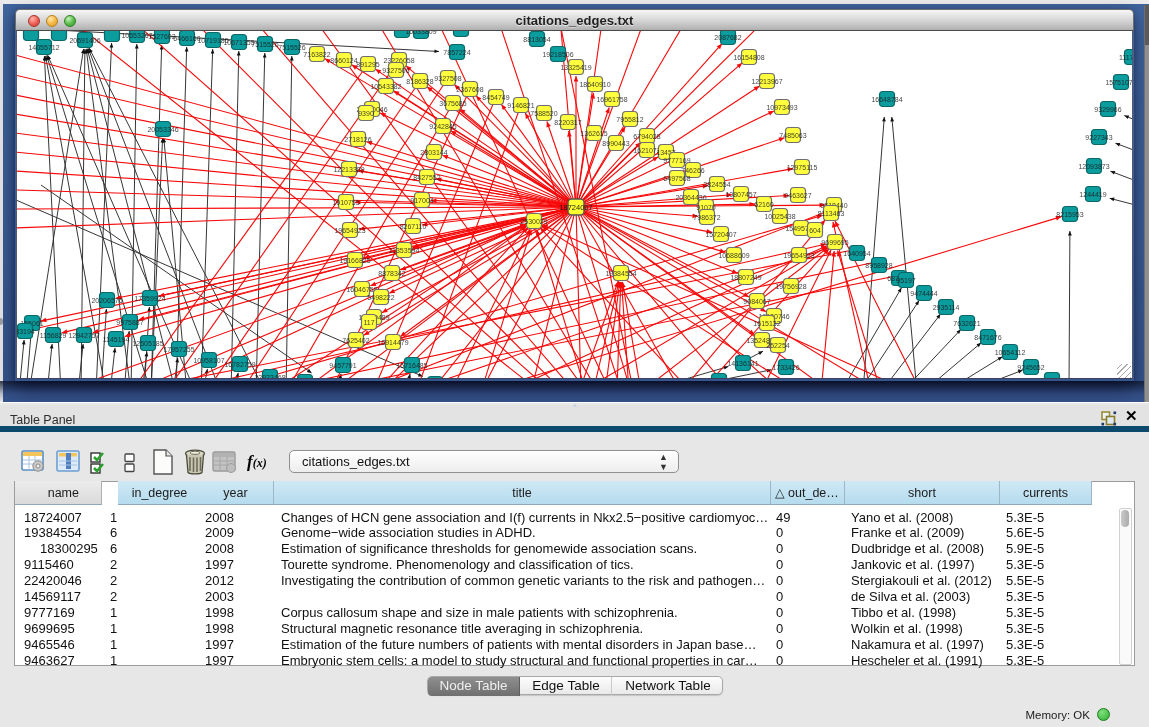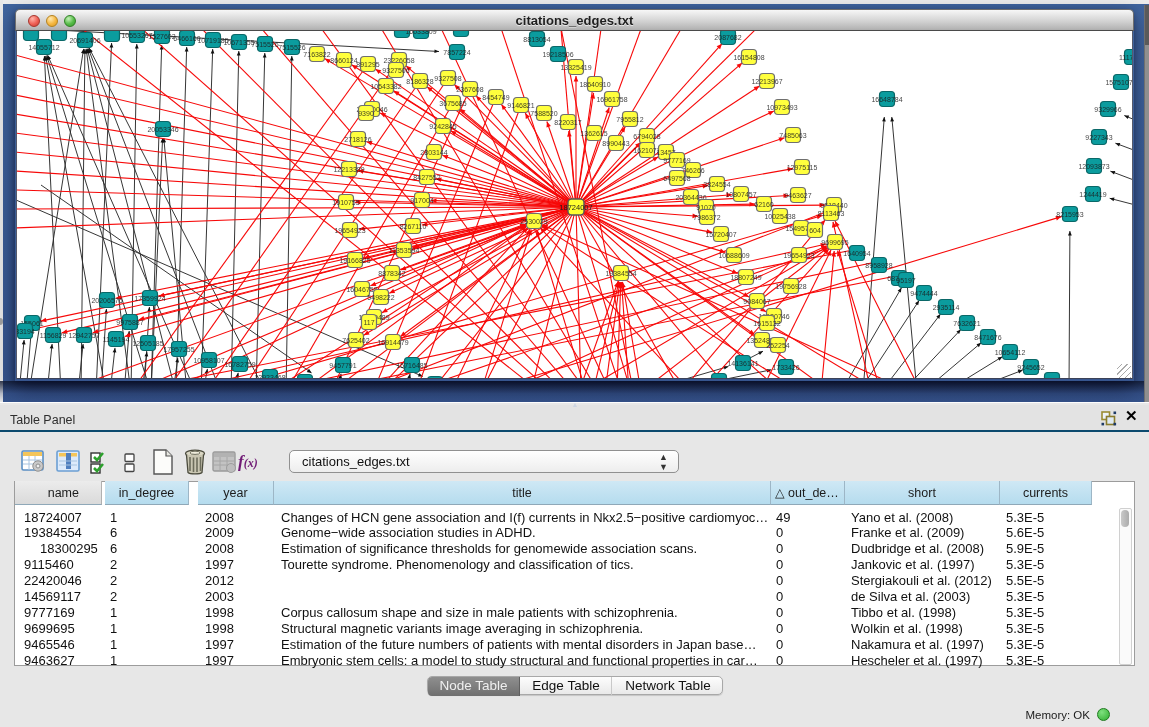--- a/index.html
+++ b/index.html
@@ -17,21 +17,21 @@
  background:linear-gradient(#f7f7f7,#d3d3d3 55%,#b8b8b8 90%,#adadad);
  border:1px solid #6e6e6e;border-bottom:1px solid #4a4a4a}
 #tbar .ti{position:absolute;width:100%;text-align:center;top:3px;font-size:13px;font-weight:bold;color:#1f1f1f;
  text-shadow:0 1px 0 rgba(255,255,255,.6)}
 .tl{position:absolute;top:4.5px;width:12px;height:12px;border-radius:50%}
 #canvas{position:absolute;left:1px;top:22px;width:1117px;height:348px;background:#fff;overflow:hidden;
  border-left:1px solid #55596b;border-right:1px solid #55596b;border-bottom:1px solid #3c4257}
 #grip{position:absolute;right:3px;bottom:3px;width:14px;height:14px;
  background:repeating-linear-gradient(135deg,transparent,transparent 3px,#aaa 3px,#aaa 4px)}
 #panel{position:absolute;left:0;top:402px;width:1149px;height:325px;background:#e7e7e7;border-top:1px solid #fdfdfd}
-#phead{position:absolute;left:0;top:2px;width:1149px;height:27px;background:#e3e3e3;border-bottom:2px solid #0c4a6e}
+#phead{position:absolute;left:0;top:2px;width:1149px;height:27px;background:#e3e3e3;border-bottom:6px solid #0c4a6e}
 #phead .pt{position:absolute;left:10px;top:8px;font-size:12.5px;color:#2e2e2e}
 #px{position:absolute;left:1125px;top:407px;font-size:15px;font-weight:bold;color:#000}
 .ic{position:absolute}
 #combo{position:absolute;left:289px;top:450px;width:390px;height:23px;border:1px solid #909090;border-radius:5px;
  background:linear-gradient(#ffffff,#ededed);box-shadow:inset 0 1px 0 #fff}
 #combo .ct{position:absolute;left:12px;top:3px;font-size:13px;color:#111}
 #combo .ar{position:absolute;right:10px;top:1px;font-size:9px;color:#333;line-height:10px}
 #tblwrap{position:absolute;left:14px;top:481px;width:1121px;height:185px;background:#fff;
  border:1px solid #9c9c9c}
 .hcell{position:absolute;top:481px;height:24px;background:linear-gradient(#cfe8f5,#b5dcee);
@@ -732,29 +732,29 @@
  <path d="M3.5 7 5 24.5c2 1.8 12 1.8 14 0L20.5 7" fill="#c9c6b2" stroke="#4a4a3c" stroke-width="1.3"></path>
  <path d="M7 9v14M10.5 9.5v14.5M14 9.5v14.5M17.5 9v14" stroke="#6d6d5c" stroke-width="1.6"></path>
  <ellipse cx="12" cy="4.8" rx="5" ry="1.6" fill="#efeddc" stroke="#6d6d5c" stroke-width="1"></ellipse>
 </svg>
 <svg class="ic" style="left:212px;top:451px" width="25" height="23" viewBox="0 0 25 23">
  <rect x="1" y="1" width="22" height="19" rx="1.5" fill="#c3c3c3" stroke="#9b9b9b" stroke-width="1.4"></rect>
  <rect x="2" y="2" width="20" height="4" fill="#b2b2b2"></rect>
  <path d="M2 10h20M2 14h20M8 6v14M15 6v14" stroke="#a6a6a6" stroke-width="1"></path>
  <circle cx="19" cy="17" r="4.5" fill="#bdbdbd" stroke="#9e9e9e"></circle>
 </svg>
-<div style="position:absolute;left:238px;top:452px;font-family:'Liberation Serif',serif;font-style:italic;font-weight:bold;font-size:17px;color:#701a75">f<span style="font-size:12px">(x)</span></div>
+<div style="position:absolute;left:247px;top:452px;font-family:'Liberation Serif',serif;font-style:italic;font-weight:bold;font-size:17px;color:#000000">f<span style="font-size:12px">(x)</span></div>
 
 <div id="combo">
     <span class="ct">citations_edges.txt</span>
     <span class="ar">▲<br>▼</span>
   </div>
 <div id="tblwrap"></div>
 <div class="hcell" style="left:15px;width:87px;background:linear-gradient(#ececec,#dadada);border-right:1px solid #b0b0b0;text-align:right;padding-right:22px">name</div>
-<div class="hcell" style="left:105px;width:84px">in_degree</div>
+<div class="hcell" style="left:118px;width:84px">in_degree</div>
 <div class="hcell" style="left:198px;width:76px">year</div>
 <div class="hcell" style="left:274px;width:497px">title</div>
 <div class="hcell" style="left:771px;width:74px;text-align:left;padding-left:4px">△ out_de…</div>
 <div class="hcell" style="left:845px;width:155px">short</div>
 <div class="hcell" style="left:1000px;width:92px">currents</div>
 <div class="trow" style="top:509.5px">
     <span style="left:24px">18724007</span>
     <span style="left:110px">1</span>
     <span style="left:205px">2008</span>
     <span style="left:281px">Changes of HCN gene association and I(f) currents in Nkx2.5−positive cardiomyoc…</span>
@@ -786,20 +786,21 @@
     <span style="left:205px">1997</span>
     <span style="left:281px">Tourette syndrome. Phenomenology and classification of tics.</span>
     <span style="left:776px">0</span>
     <span style="left:851px">Jankovic et al. (1997)</span>
     <span style="left:1006px">5.3E-5</span>
   </div>
 <div class="trow" style="top:573.1px">
     <span style="left:24px">22420046</span>
     <span style="left:110px">2</span>
     <span style="left:205px">2012</span>
+    <span style="left:281px">Investigating the contribution of common genetic variants to the risk and pathogen…</span>
     <span style="left:776px">0</span>
     <span style="left:851px">Stergiakouli et al. (2012)</span>
     <span style="left:1006px">5.5E-5</span>
   </div>
 <div class="trow" style="top:589.0px">
     <span style="left:24px">14569117</span>
     <span style="left:110px">2</span>
     <span style="left:205px">2003</span>
     <span style="left:776px">0</span>
     <span style="left:851px">de Silva et al. (2003)</span>
@@ -811,41 +812,41 @@
     <span style="left:205px">1998</span>
     <span style="left:281px">Corpus callosum shape and size in male patients with schizophrenia.</span>
     <span style="left:776px">0</span>
     <span style="left:851px">Tibbo et al. (1998)</span>
     <span style="left:1006px">5.3E-5</span>
   </div>
 <div class="trow" style="top:620.8px">
     <span style="left:24px">9699695</span>
     <span style="left:110px">1</span>
     <span style="left:205px">1998</span>
-    <span style="left:281px">Structural magnetic variants image averaging in schizophrenia.</span>
+    <span style="left:281px">Structural magnetic resonance title averaging in schizophrenia.</span>
     <span style="left:776px">0</span>
     <span style="left:851px">Wolkin et al. (1998)</span>
     <span style="left:1006px">5.3E-5</span>
   </div>
 <div class="trow" style="top:636.7px">
     <span style="left:24px">9465546</span>
     <span style="left:110px">1</span>
     <span style="left:205px">1997</span>
     <span style="left:281px">Estimation of the future numbers of patients with mental disorders in Japan base…</span>
     <span style="left:776px">0</span>
     <span style="left:851px">Nakamura et al. (1997)</span>
     <span style="left:1006px">5.3E-5</span>
   </div>
 <div class="trow" style="top:652.6px">
     <span style="left:24px">9463627</span>
     <span style="left:110px">1</span>
     <span style="left:205px">1997</span>
     <span style="left:281px">Embryonic stem cells: a model to study structural and functional properties in car…</span>
     <span style="left:776px">0</span>
-    <span style="left:851px">Hescheler et al. (1997)</span>
+    <span style="left:851px">Hescheler et al. (1991)</span>
     <span style="left:1006px">5.3E-5</span>
   </div>
 <div id="vsb">
     <div class="th"></div>
   </div>
 <div id="tabs">
  <div class="seg sel" style="left:0;width:92px">Node Table</div>
  <div class="seg" style="left:93px;width:91px;border-right:1px solid #c9c9c9">Edge Table</div>
  <div class="seg" style="left:185px;width:110px">Network Table</div>
 </div>

